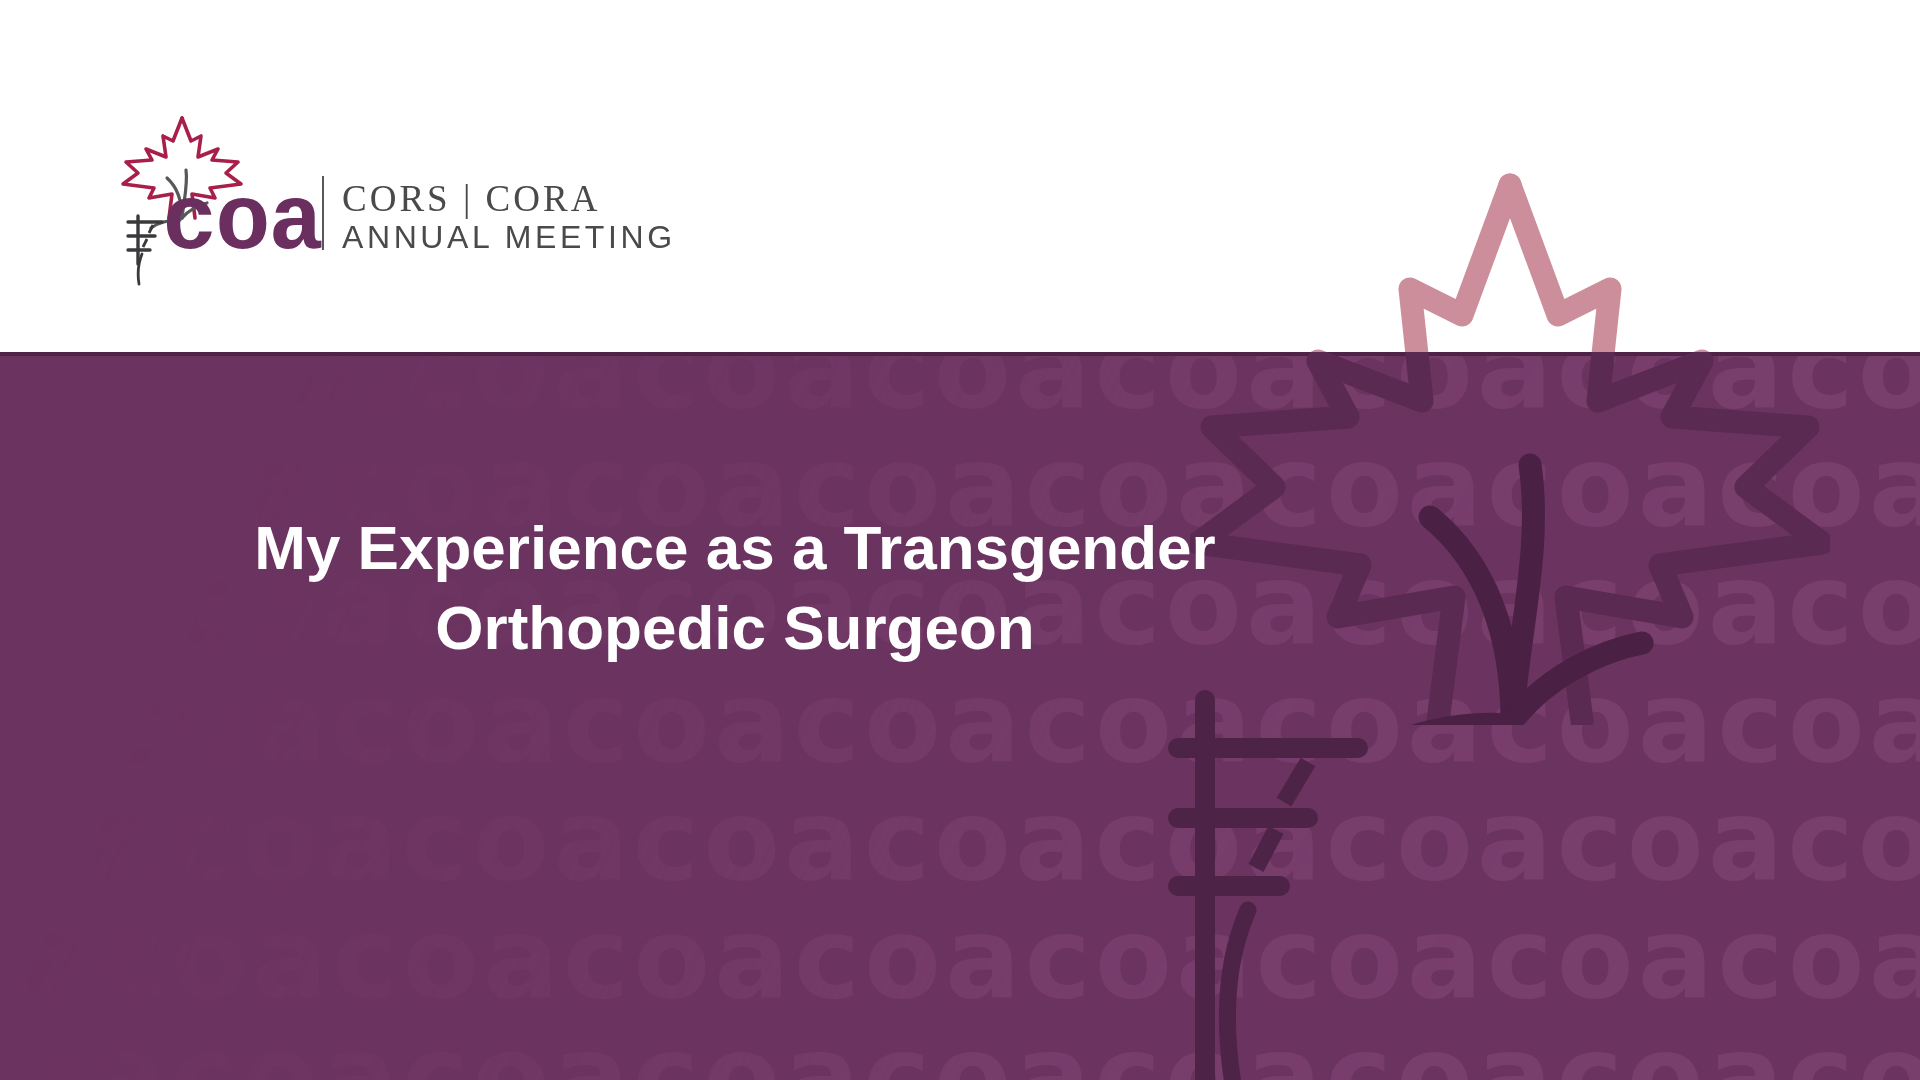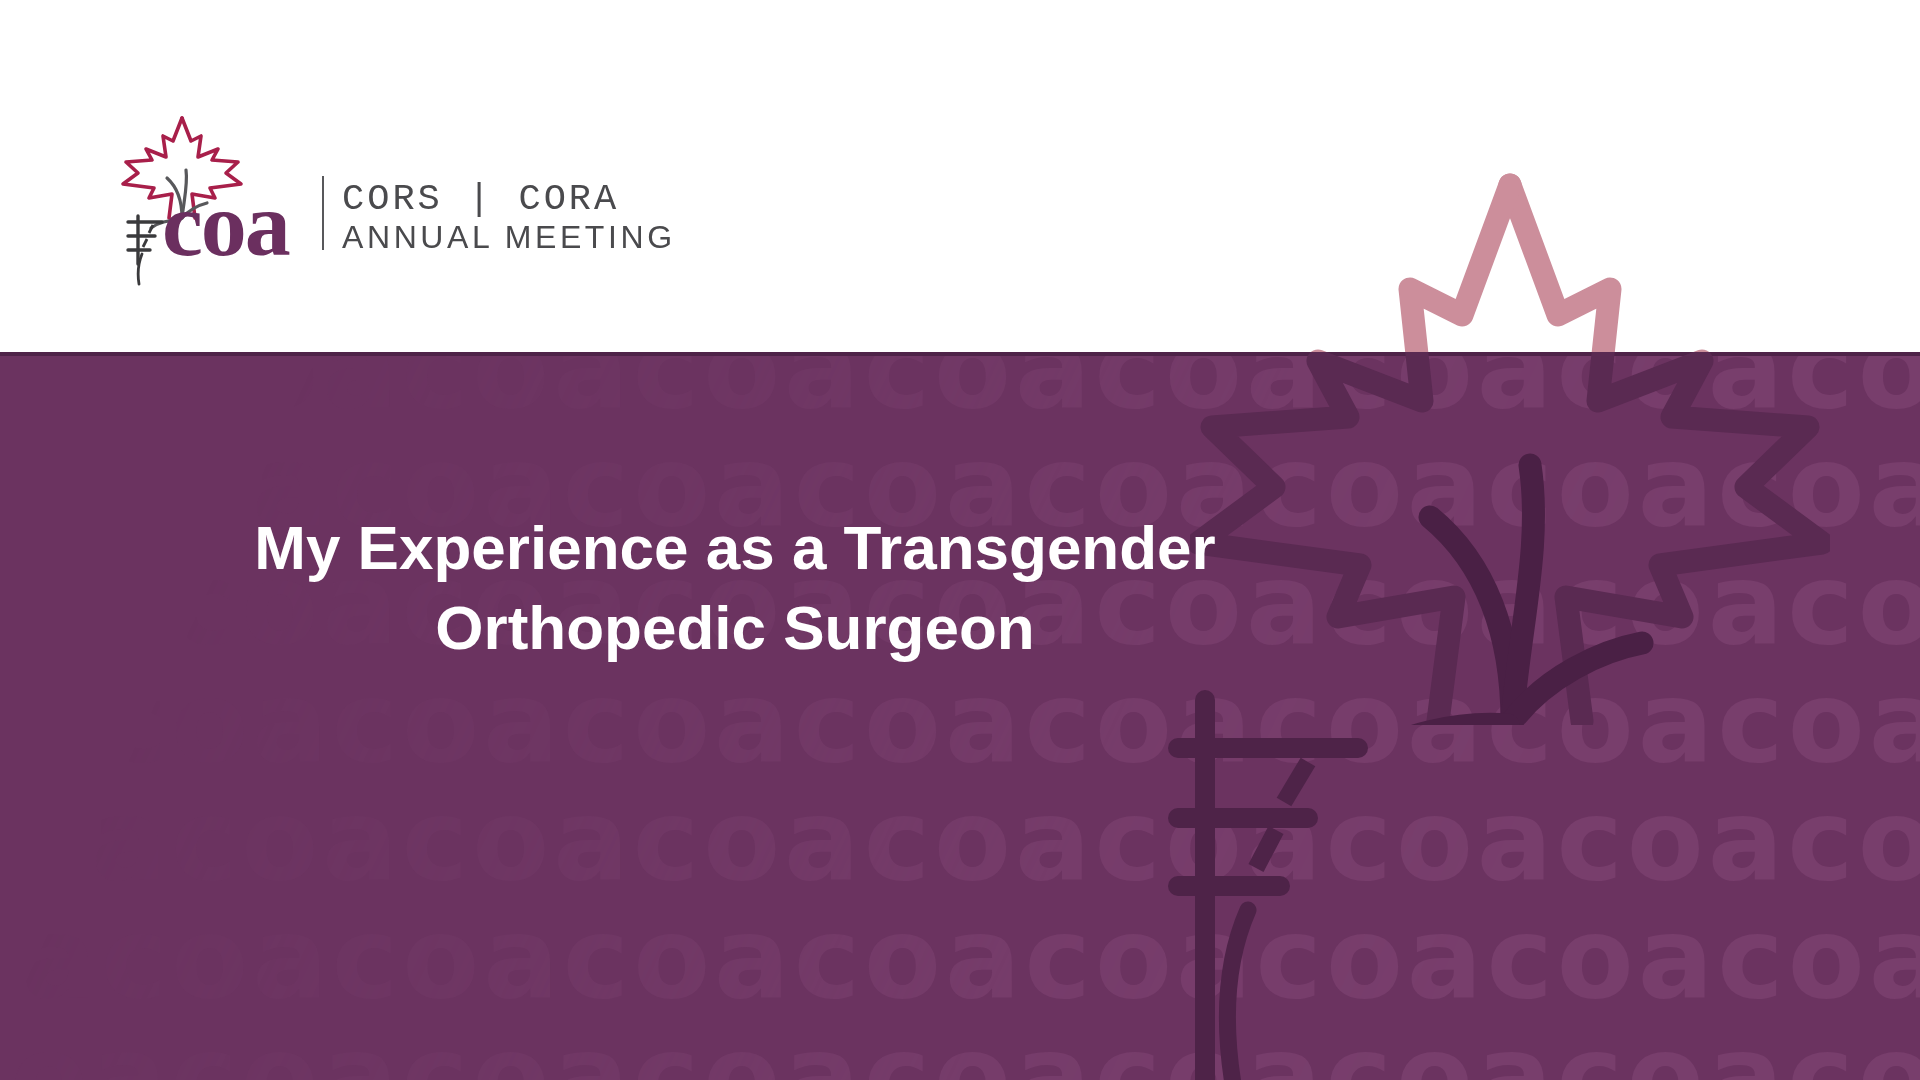--- a/index.html
+++ b/index.html
@@ -139,38 +139,38 @@
   .logo-mark {
     position: relative;
     width: 178px;
     height: 152px;
   }
   .logo-mark svg { position:absolute; top:0; left:0; width: 178px; height: 152px; overflow: visible; }
   .logo-word {
     position: absolute;
     left: 40px;
     bottom: -6px;
-    font-family: Liberation Serif, serif;
+    font-family: Liberation Mono, monospace;
     font-weight: 700;
     font-size: 92px;
     line-height: 92px;
     letter-spacing: -2px;
     color: #6B2F5F;
   }
   .logo-divider {
     width: 2px;
     height: 74px;
     background: #58585B;
     margin: 0 18px 14px 22px;
   }
   .logo-text {
     margin-bottom: 10px;
   }
   .logo-text-1 {
-    font-family: Liberation Mono, monospace;
+    font-family: Liberation Serif, serif;
     font-size: 37px;
     letter-spacing: 3px;
     color: #4A4A4D;
     line-height: 42px;
     white-space: nowrap;
   }
   .logo-text-2 {
     font-family: "Liberation Sans", sans-serif;
     font-size: 32px;
     letter-spacing: 3.6px;

